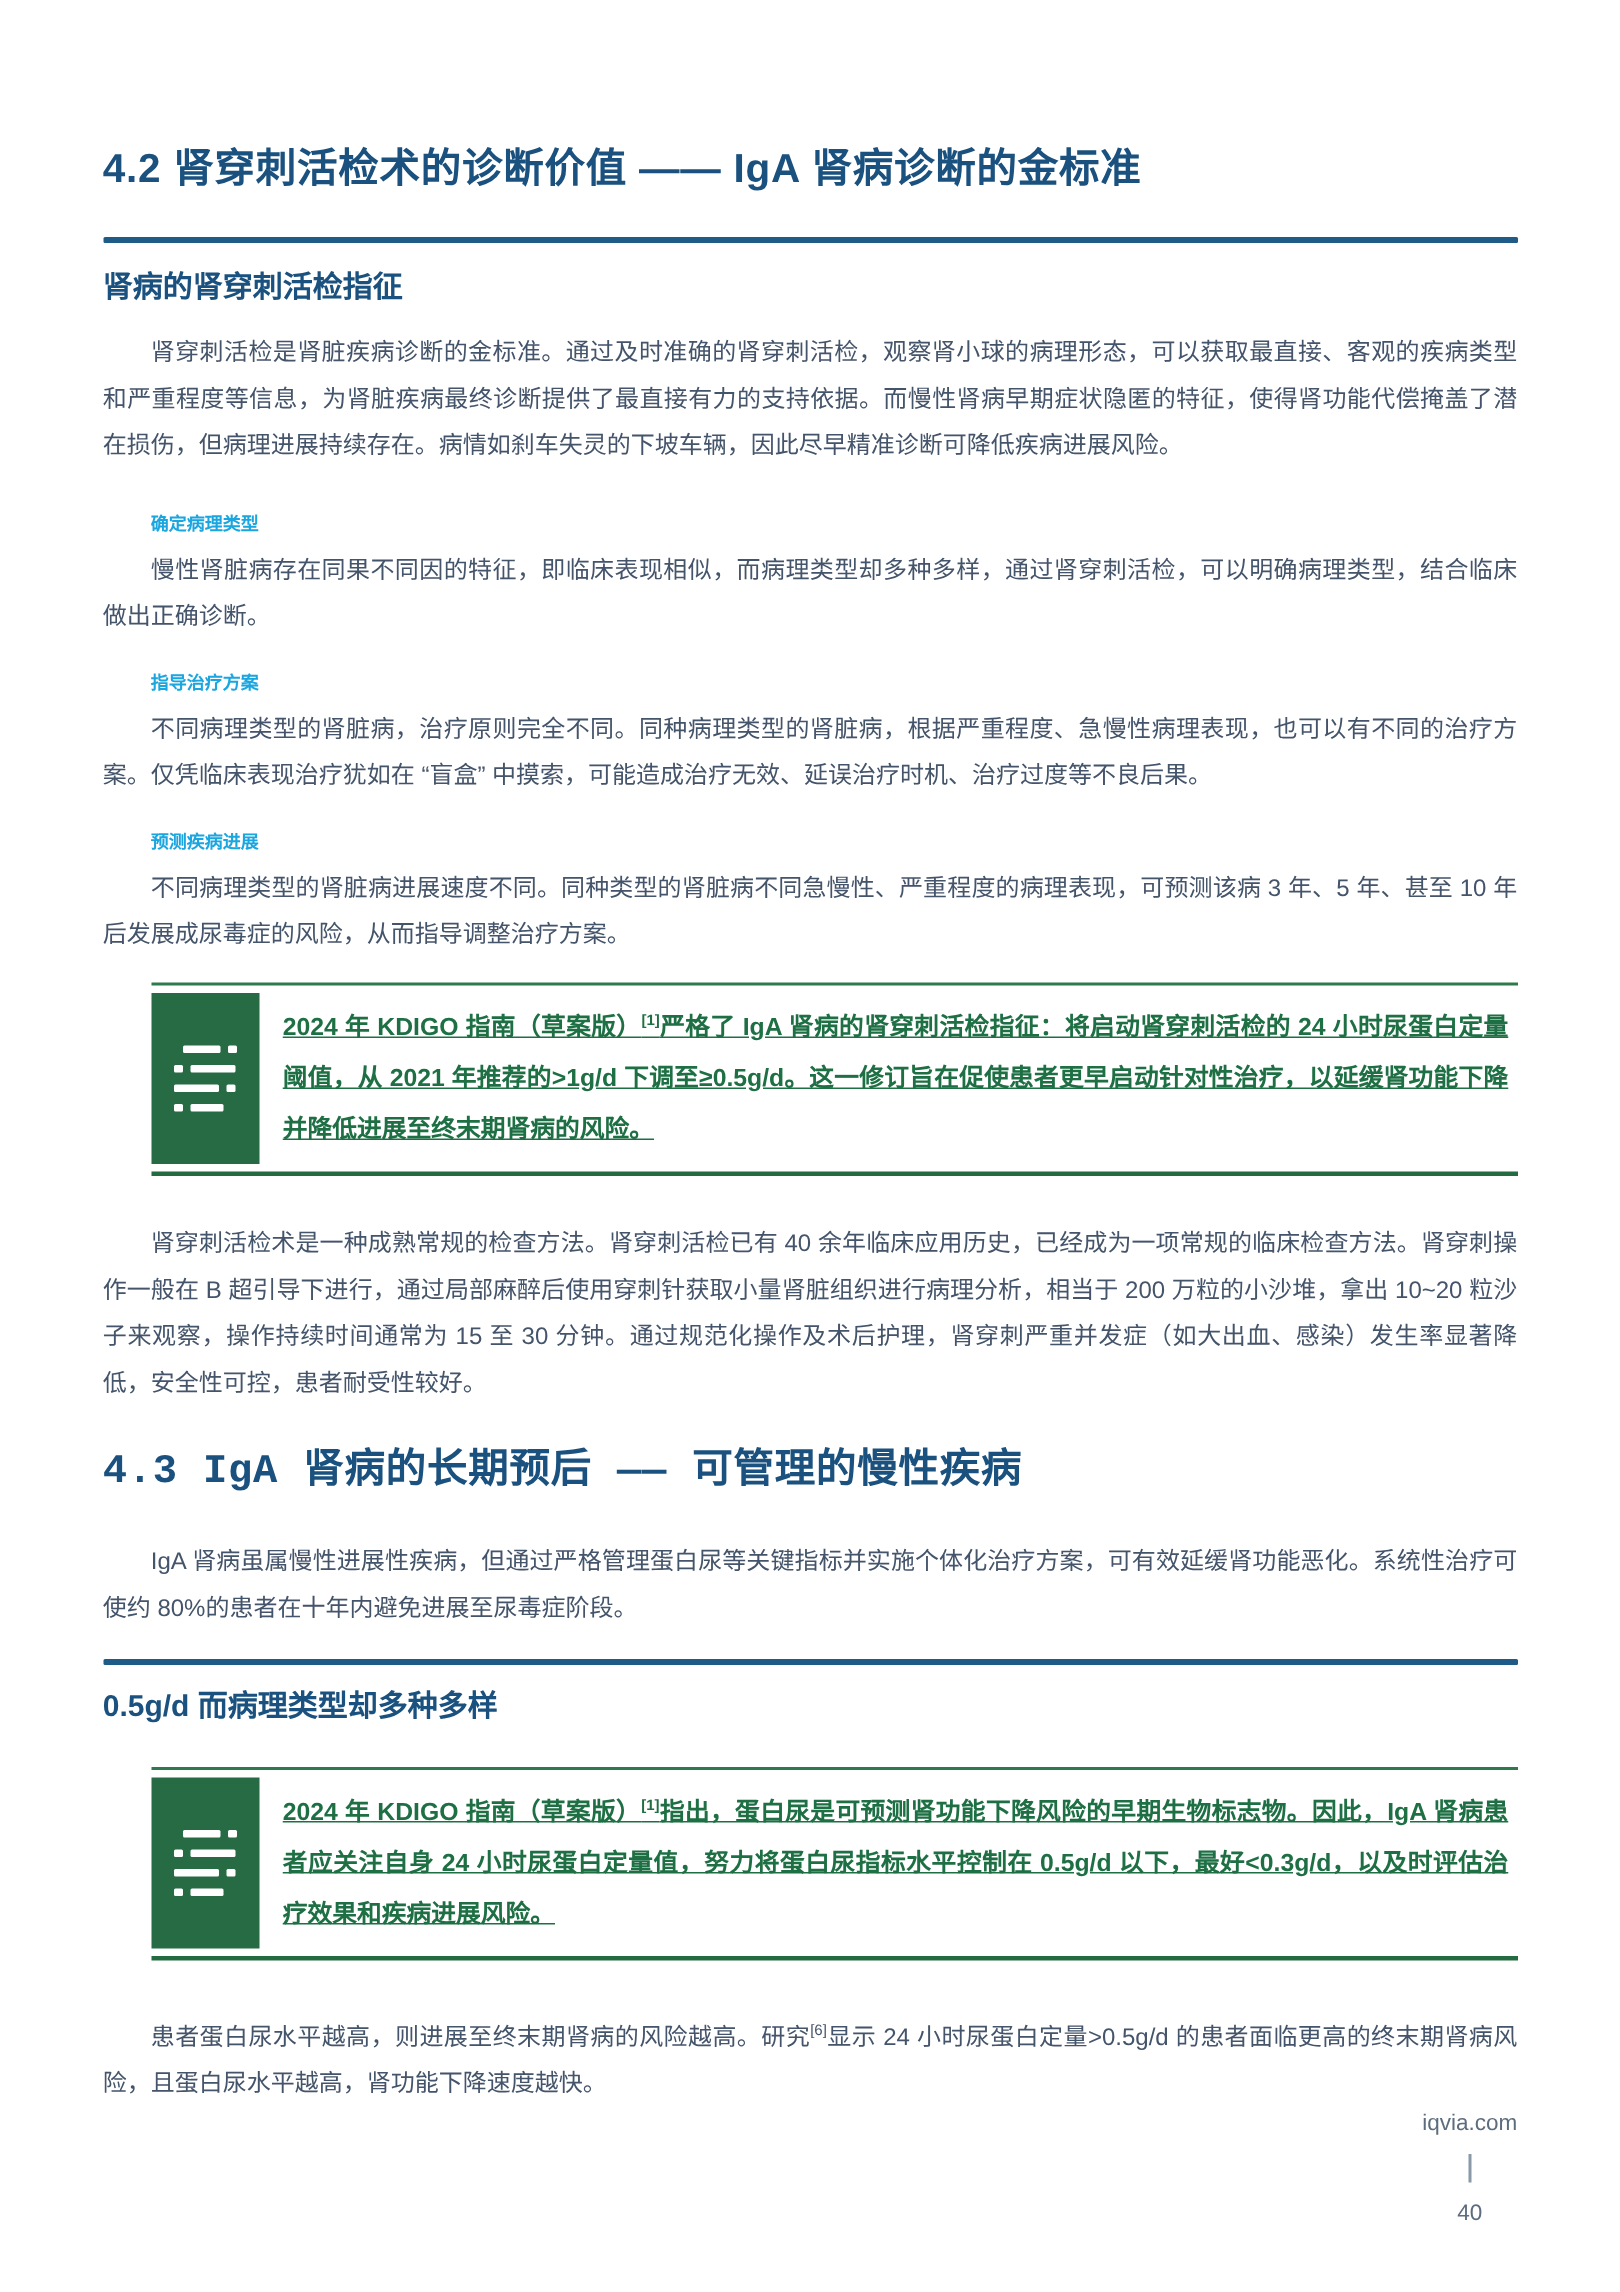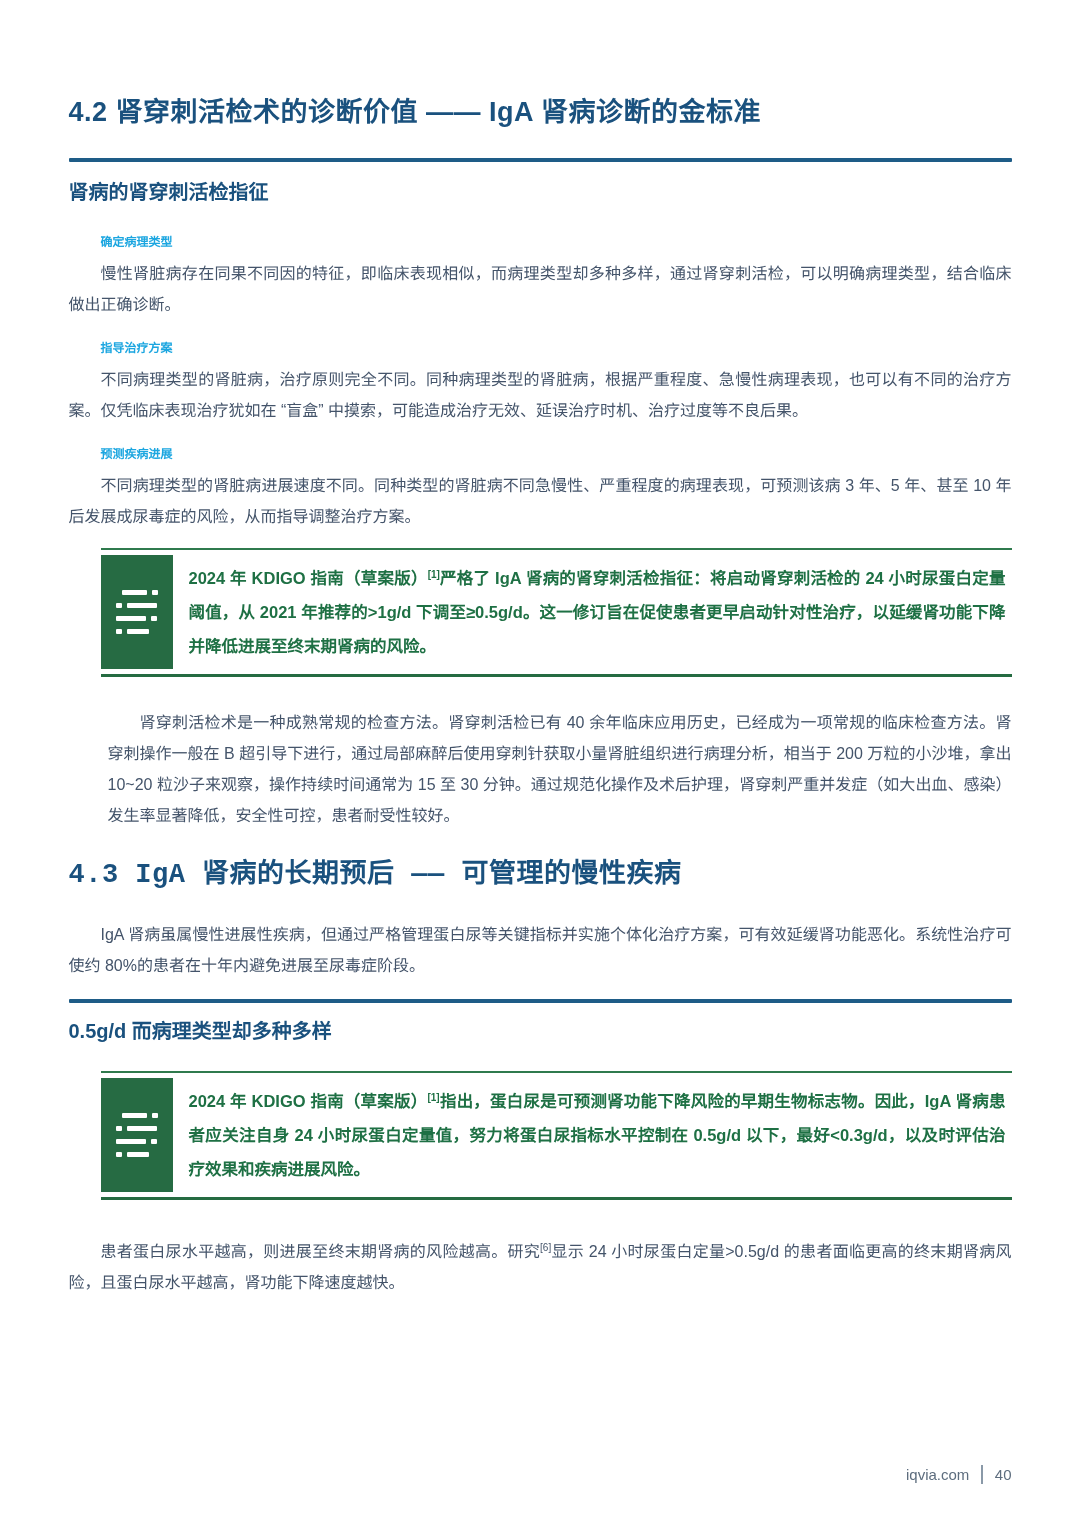--- a/index.html
+++ b/index.html
@@ -51,21 +51,21 @@
     font-size: 16px;
     line-height: 31px;
     text-align: justify;
     text-indent: 2em;
     color: #44546A;
   }
   .mt-intro   { margin-top: 14px; }
   .mt-h3-1    { margin-top: 24px; }
   .mt-h3      { margin-top: 16px; }
   .mt-point   { margin-top: 4px; }
-  .mt-closing { margin-top: 30px; margin-left: 39px; }
+  .mt-closing { margin-top: 30px; }
   .mt-s43     { margin-top: 24px; font-family: Liberation Mono, monospace; }
   .mt-s43p    { margin-top: 24px; }
   .mt-rule2   { margin-top: 18px; }
   .mt-h2b     { margin-top: 14px; }
   .mt-final   { margin-top: 36px; }
 
   
   .callout {
     margin-top: 16px;
     margin-left: 32px;
@@ -95,53 +95,56 @@
   .icon-rows .w22 { width: 22px; }
   .icon-rows .r.indent { padding-left: 6px; }
   .callout-text {
     flex: 1;
     padding: 6px 6px 6px 16px;
     color: #1E7044;
     font-size: 16.5px;
     font-weight: 700;
     line-height: 34px;
     text-align: justify;
+    text-decoration: underline;
   }
   sup {
     font-size: 10px;
     vertical-align: super;
     line-height: 0;
   }
 
   
   .footer {
     position: absolute;
     right: 68px;
     bottom: 44px;
     display: flex;
     align-items: center;
     gap: 12px;
     color: #5D6D7E;
     font-size: 15px;
+    flex-direction: column;
   }
   .footer .vbar {
     width: 1.5px;
     height: 19px;
     background: #8A99A8;
   }
 </style>
 </head>
 <body>
 
 <div class="page">
 
   <div class="h1">4.2 肾穿刺活检术的诊断价值 —— IgA 肾病诊断的金标准</div>
   <div class="rule-blue"></div>
   <div class="h2">肾病的肾穿刺活检指征</div>
 
+  <p class="para mt-intro">肾穿刺活检是肾脏疾病诊断的金标准。通过及时准确的肾穿刺活检，观察肾小球的病理形态，可以获取最直接、客观的疾病类型和严重程度等信息，为肾脏疾病最终诊断提供了最直接有力的支持依据。而慢性肾病早期症状隐匿的特征，使得肾功能代偿掩盖了潜在损伤，但病理进展持续存在。病情如刹车失灵的下坡车辆，因此尽早精准诊断可降低疾病进展风险。</p>
 
   <div class="h3 mt-h3-1">确定病理类型</div>
   <p class="para mt-point">慢性肾脏病存在同果不同因的特征，即临床表现相似，而病理类型却多种多样，通过肾穿刺活检，可以明确病理类型，结合临床做出正确诊断。</p>
 
   <div class="h3 mt-h3">指导治疗方案</div>
   <p class="para mt-point">不同病理类型的肾脏病，治疗原则完全不同。同种病理类型的肾脏病，根据严重程度、急慢性病理表现，也可以有不同的治疗方案。仅凭临床表现治疗犹如在 “盲盒” 中摸索，可能造成治疗无效、延误治疗时机、治疗过度等不良后果。</p>
 
   <div class="h3 mt-h3">预测疾病进展</div>
   <p class="para mt-point">不同病理类型的肾脏病进展速度不同。同种类型的肾脏病不同急慢性、严重程度的病理表现，可预测该病 3 年、5 年、甚至 10 年后发展成尿毒症的风险，从而指导调整治疗方案。</p>
 

